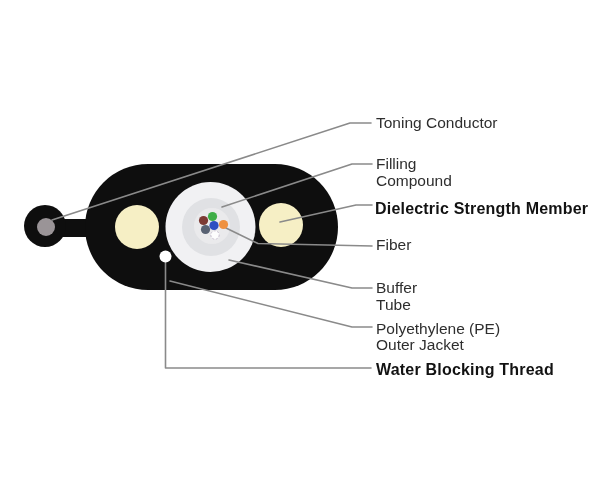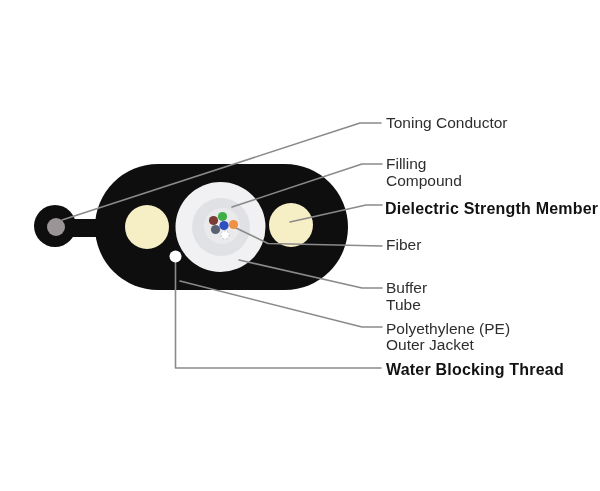--- a/index.html
+++ b/index.html
@@ -2,21 +2,21 @@
 <html><head>
 <meta charset="utf-8">
 <style>
   html, body { margin: 0; padding: 0; }
   body {
     width: 600px; height: 491px;
     background: #ffffff;
     font-family: "Liberation Sans", sans-serif;
     overflow: hidden;
   }
-  .diagram-wrap { position: relative; width: 508px; height: 491px; background: #ffffff; margin-left: 10px; }
+  .diagram-wrap { position: relative; width: 508px; height: 491px; background: #ffffff; }
   svg { display: block; }
   .lbl {
     font-family: "Liberation Sans", sans-serif;
     font-size: 15.5px;
     font-weight: 400;
     fill: #2e2e2e;
   }
   .lbl-b {
     font-family: "Liberation Sans", sans-serif;
     font-size: 16px;

